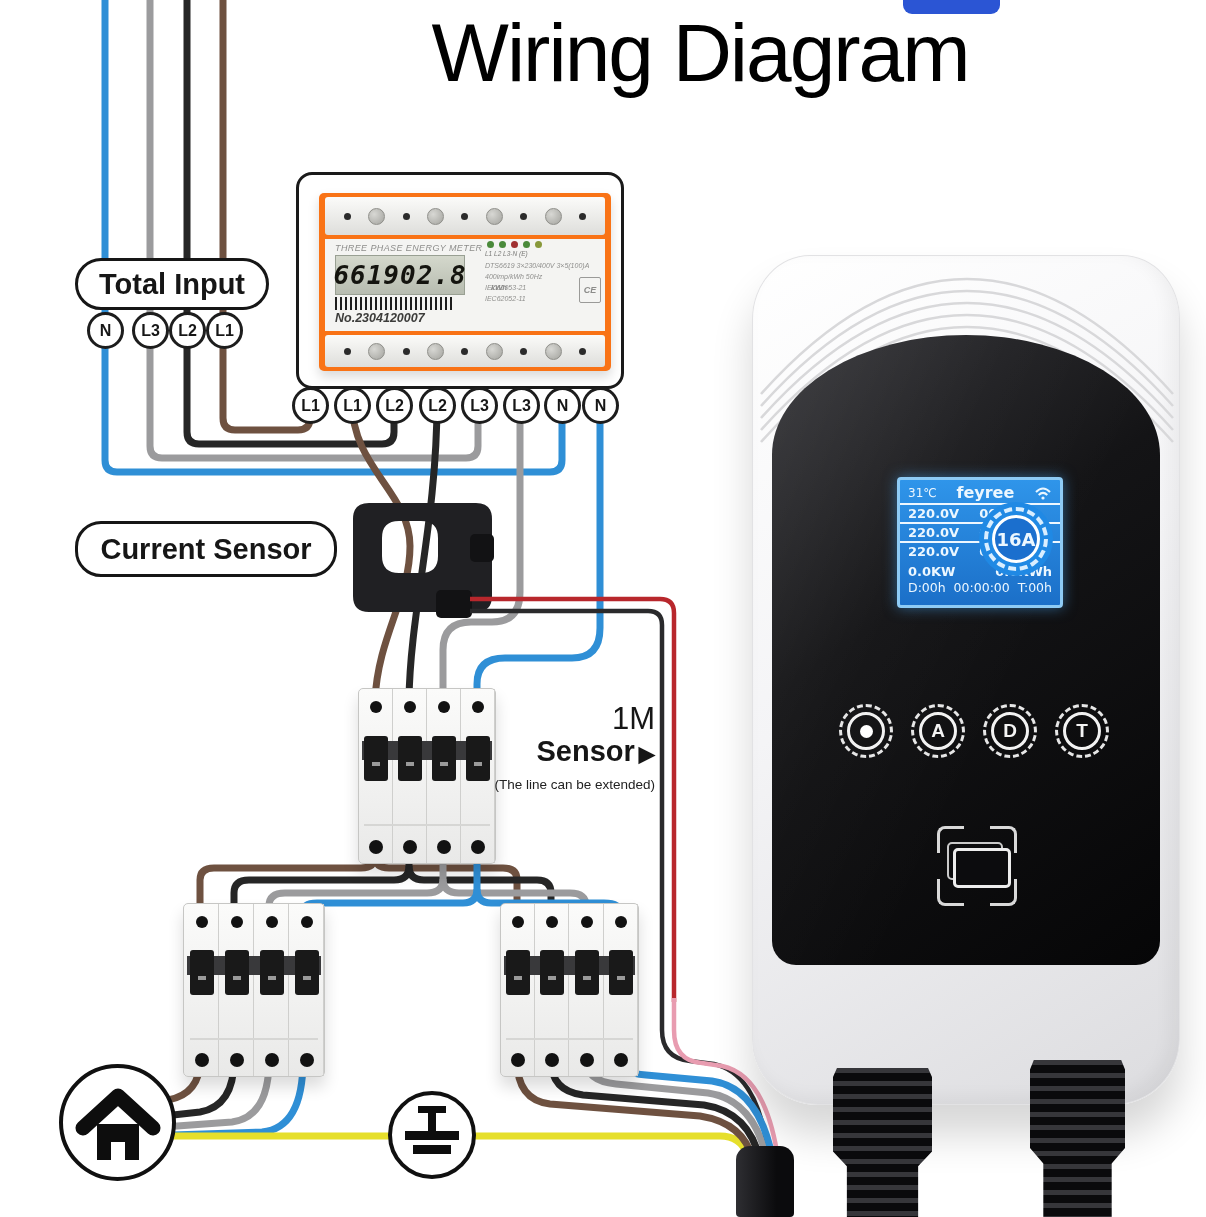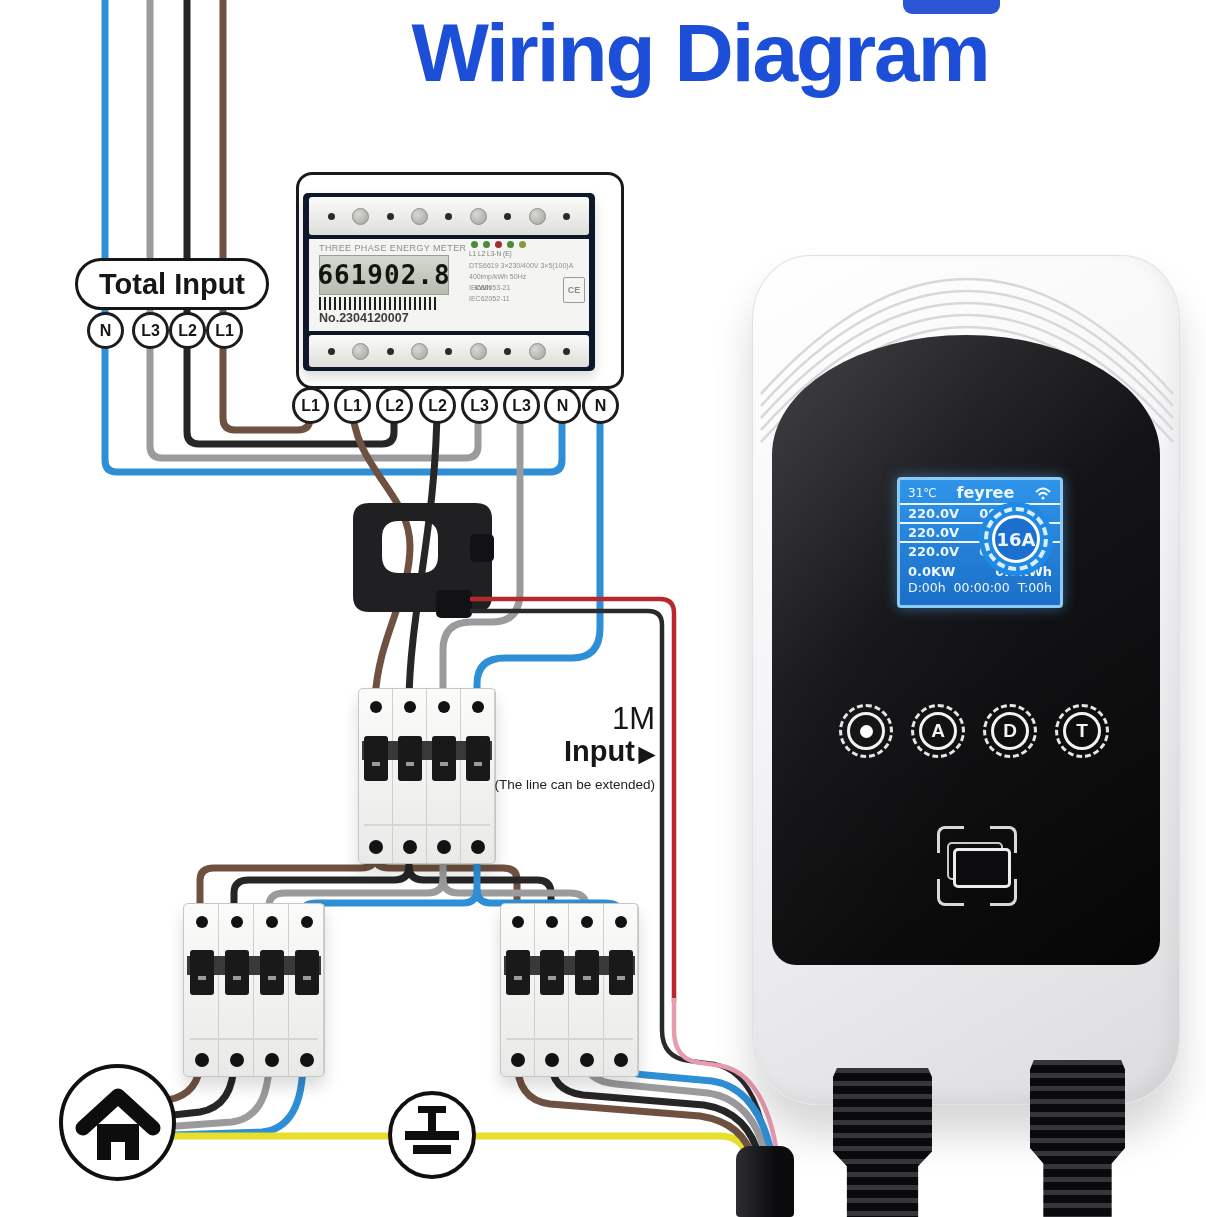--- a/index.html
+++ b/index.html
@@ -2,43 +2,43 @@
 <html><head>
 <meta charset="utf-8">
 <style>
   html,body{margin:0;padding:0;background:#ffffff;}
   #canvas{position:relative;width:1206px;height:1217px;background:#ffffff;overflow:hidden;
           font-family:"Liberation Sans",sans-serif;color:#161616;}
   #wires{position:absolute;left:0;top:0;z-index:1;}
   .abs{position:absolute;}
 
   
-  .title{left:240px;top:6px;width:920px;text-align:center;font-size:82px;font-weight:bold;
-         letter-spacing:-2px;color:#1d4ed8;z-index:2;}
+  .title{left:240px;top:6px;width:920px;text-align:center;font-size:82px;font-weight:normal;
+         letter-spacing:-2px;color:#000000;z-index:2;}
   .corner-badge{left:903px;top:0;width:97px;height:14px;background:#2b55d4;
                 border-radius:0 0 9px 9px;z-index:2;}
 
   
   .pill{border:3px solid #161616;border-radius:26px;background:#fff;display:flex;
         align-items:center;justify-content:center;font-weight:bold;z-index:3;}
   .pill-em{left:310px;top:123px;width:290px;height:44px;font-size:27px;}
   .pill-ti{left:75px;top:258px;width:188px;height:46px;font-size:29px;}
   .pill-cs{left:75px;top:521px;width:256px;height:50px;font-size:29px;}
 
   .callout{left:296px;top:172px;width:322px;height:211px;border:3px solid #1a1a1a;
            border-radius:16px;background:#fff;z-index:2;}
 
   
   .term{width:37px;height:37px;box-sizing:border-box;border:3px solid #1d1d1d;border-radius:50%;
         background:#fff;display:flex;align-items:center;justify-content:center;
         font-weight:bold;font-size:16px;z-index:3;}
 
   
-  .meter{left:4px;top:18px;width:292px;height:178px;background:#0f172a;border-radius:5px;
-         box-shadow:0 6px 12px rgba(0,0,0,.15);z-index:2;}
+  .meter{left:20px;top:18px;width:292px;height:178px;background:#f97316;border-radius:5px;
+         box-shadow:0 6px 12px rgba(0,0,0,.15);z-index:2;font-style:italic;}
   .m-strip{position:absolute;left:6px;right:6px;height:38px;background:linear-gradient(#fbfbf9,#dededb);
            border-radius:3px;display:flex;align-items:center;justify-content:space-around;padding:0 10px;}
   .m-strip.top{top:4px;} .m-strip.bot{bottom:4px;height:32px;}
   .scr-b{width:15px;height:15px;border-radius:50%;background:radial-gradient(circle at 35% 35%,#d8d8d4,#a3a39e);
          border:1px solid #8f8f8a;}
   .scr-s{width:7px;height:7px;border-radius:50%;background:#2b2b2b;}
   .m-face{position:absolute;left:6px;right:6px;top:46px;bottom:40px;background:#f4f4f2;}
   .m-name{position:absolute;left:10px;top:4px;font-size:9px;color:#8d8d8b;letter-spacing:.4px;}
   .m-lcd{position:absolute;left:10px;top:16px;width:128px;height:38px;
          background:linear-gradient(#d4d8cc,#b7bcb0);border:1px solid #99a093;
@@ -253,20 +253,21 @@
 
   <div class="abs term" style="left:292px;top:387px">L1</div>
   <div class="abs term" style="left:334px;top:387px">L1</div>
   <div class="abs term" style="left:376px;top:387px">L2</div>
   <div class="abs term" style="left:419px;top:387px">L2</div>
   <div class="abs term" style="left:461px;top:387px">L3</div>
   <div class="abs term" style="left:503px;top:387px">L3</div>
   <div class="abs term" style="left:544px;top:387px">N</div>
   <div class="abs term" style="left:582px;top:387px">N</div>
 
+  <div class="abs pill pill-cs">Current Sensor</div>
 
   <div class="abs breaker" style="left:358px;top:688px;width:136px;height:174px">
     <div class="br-seams"></div>
     <div class="br-dots top">
         <span></span>
         <span></span>
         <span></span>
         <span></span>
       </div>
     <div class="br-band"></div>
@@ -326,21 +327,21 @@
     <div class="br-dots bot">
         <span></span>
         <span></span>
         <span></span>
         <span></span>
       </div>
   </div>
 
   <div class="abs cable-label">
     <div class="l1">1M</div>
-    <div class="l2"><span>Input</span><span class="arrow">▶</span></div>
+    <div class="l2"><span>Sensor</span><span class="arrow">▶</span></div>
     <div class="note">(The line can be extended)</div>
   </div>
 
   <div class="abs node-circle house">
     <svg width="90" height="86" viewBox="0 0 90 86">
       <path d="M10 48 L45 16 L80 48" fill="none" stroke="#0d0d0d" stroke-width="15" stroke-linecap="round" stroke-linejoin="round"></path>
       <path d="M24 44 H66 V80 H52 V62 H38 V80 H24 Z" fill="#0d0d0d"></path>
     </svg>
   </div>
   <div class="abs node-circle earth">

